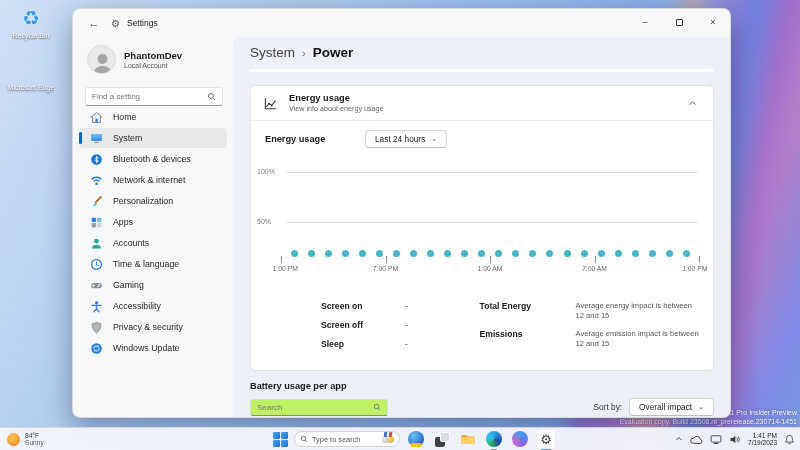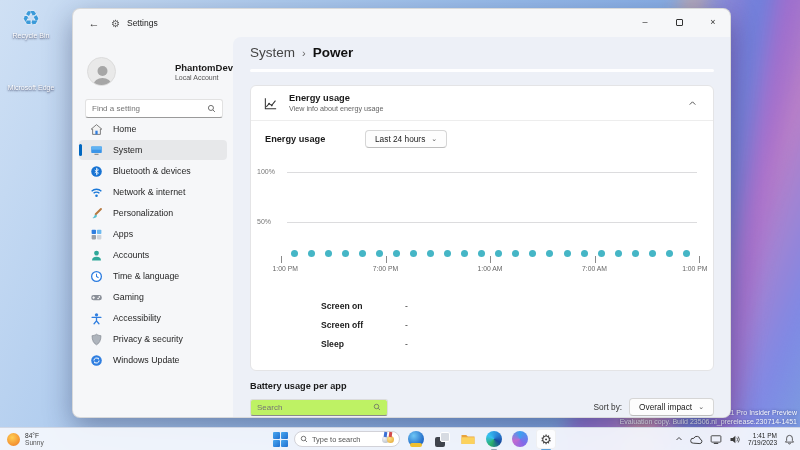--- a/index.html
+++ b/index.html
@@ -38,21 +38,21 @@
   .back-btn { margin-left:12px; width:18px; height:18px; display:flex; align-items:center; justify-content:center;
     border-radius:4px; font-size:11px; color:#333; cursor:pointer; }
   .title-gear { margin-left:8px; font-size:10px; color:#555; }
   .win-title { margin-left:7px; font-size:8.5px; color:#1a1a1a; }
   .win-controls { margin-left:auto; display:flex; height:100%; }
   .wc { width:34px; height:26px; display:flex; align-items:center; justify-content:center; color:#333; font-size:9px; cursor:pointer; }
   .wc .maxbox { width:7px; height:7px; border:1px solid #333; border-radius:1px; }
 
   
   .sidebar { position:absolute; left:0; top:28px; width:160px; bottom:0; }
-  .user-row { display:flex; align-items:center; margin:20px 0 0 14px;justify-content:space-between; }
+  .user-row { display:flex; align-items:center; margin:8px 0 0 14px; }
   .avatar { width:29px; height:29px; border-radius:50%; background:#e9e9e9; overflow:hidden; position:relative; flex:none;
     border:1px solid #dcdcdc; }
   .avatar svg { position:absolute; left:0; top:3px; }
   .user-meta { margin-left:8px; }
   .user-name { font-size:9.5px; font-weight:bold; color:#1a1a1a; }
   .user-type { font-size:7px; color:#555; margin-top:1px; }
   .find-box { margin:13px 10px 0 12px; height:19px; background:#fff; border:1px solid #e2e2e2; border-bottom:1px solid #9a9a9a;
     border-radius:3px; display:flex; align-items:center; padding:0 6px; }
   .find-box input { border:0; outline:0; flex:1; font-size:8px; color:#333; background:transparent; font-family:"Liberation Sans",sans-serif; }
   .nav { }
@@ -425,20 +425,30 @@
           </div>
           <div class="srow">
             <span class="slabel">Screen off</span>
             <span class="sval">-</span>
           </div>
           <div class="srow">
             <span class="slabel">Sleep</span>
             <span class="sval">-</span>
           </div>
         </div>
+        <div class="scol right">
+          <div class="srow wide">
+            <span class="slabel">Total Energy</span>
+            <span class="sdesc">Average energy impact is between 12 and 15</span>
+          </div>
+          <div class="srow wide">
+            <span class="slabel">Emissions</span>
+            <span class="sdesc">Average emission impact is between 12 and 15</span>
+          </div>
+        </div>
       </div>
     </div>
 
     <div class="battery-head">Battery usage per app</div>
     <div class="battery-row">
       <div class="search-box">
         <input placeholder="Search" style="">
         <svg width="8" height="8" viewBox="0 0 16 16">
             <circle cx="7" cy="7" r="4.5" fill="none" stroke="#666" stroke-width="1.5"></circle>
             <line x1="10.5" y1="10.5" x2="14" y2="14" stroke="#666" stroke-width="1.5"></line>

